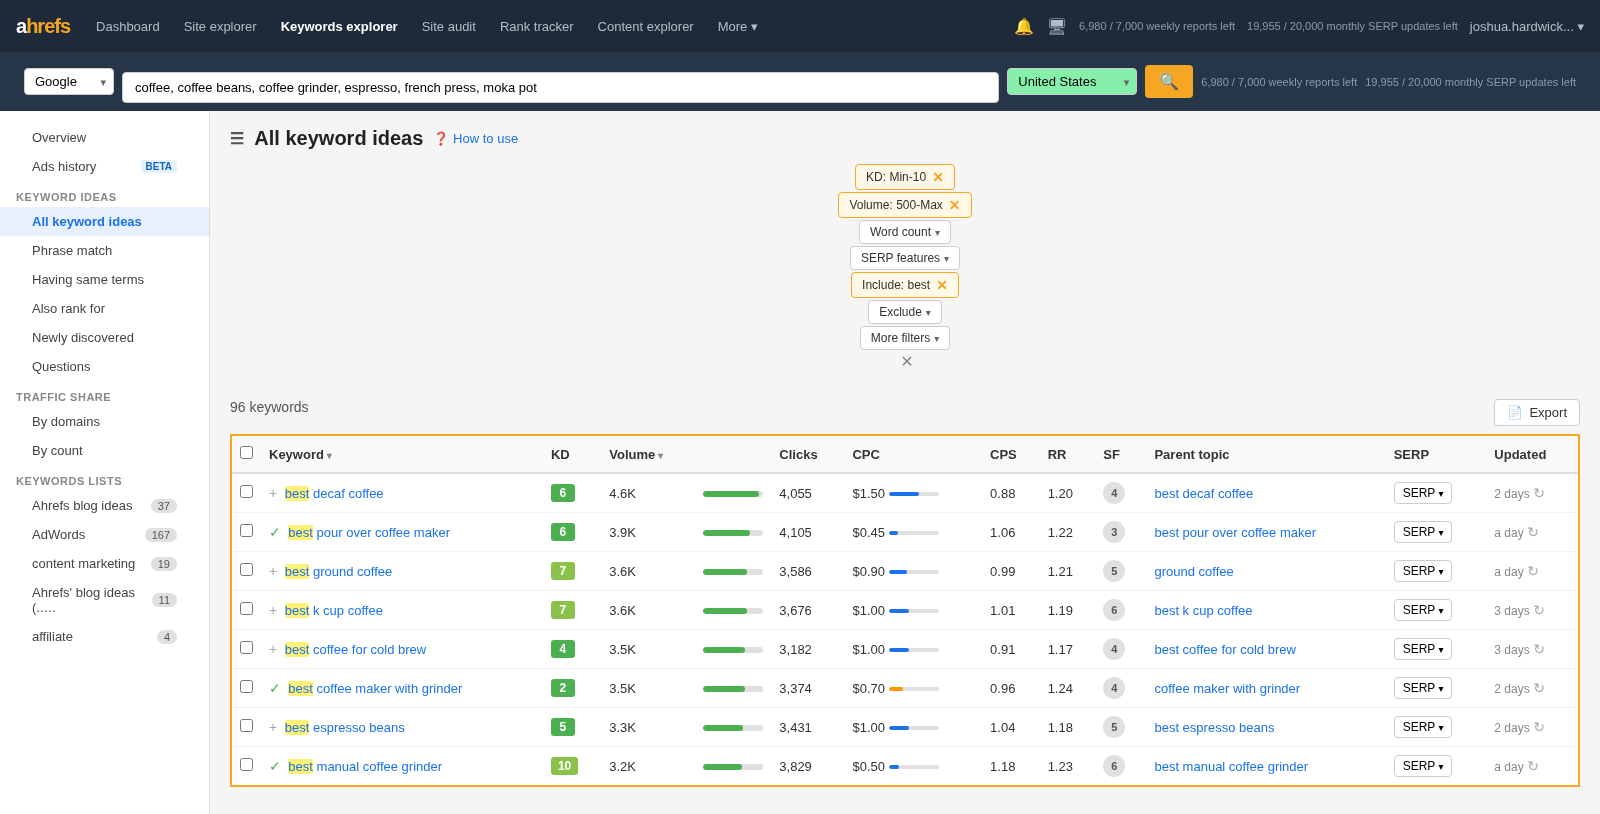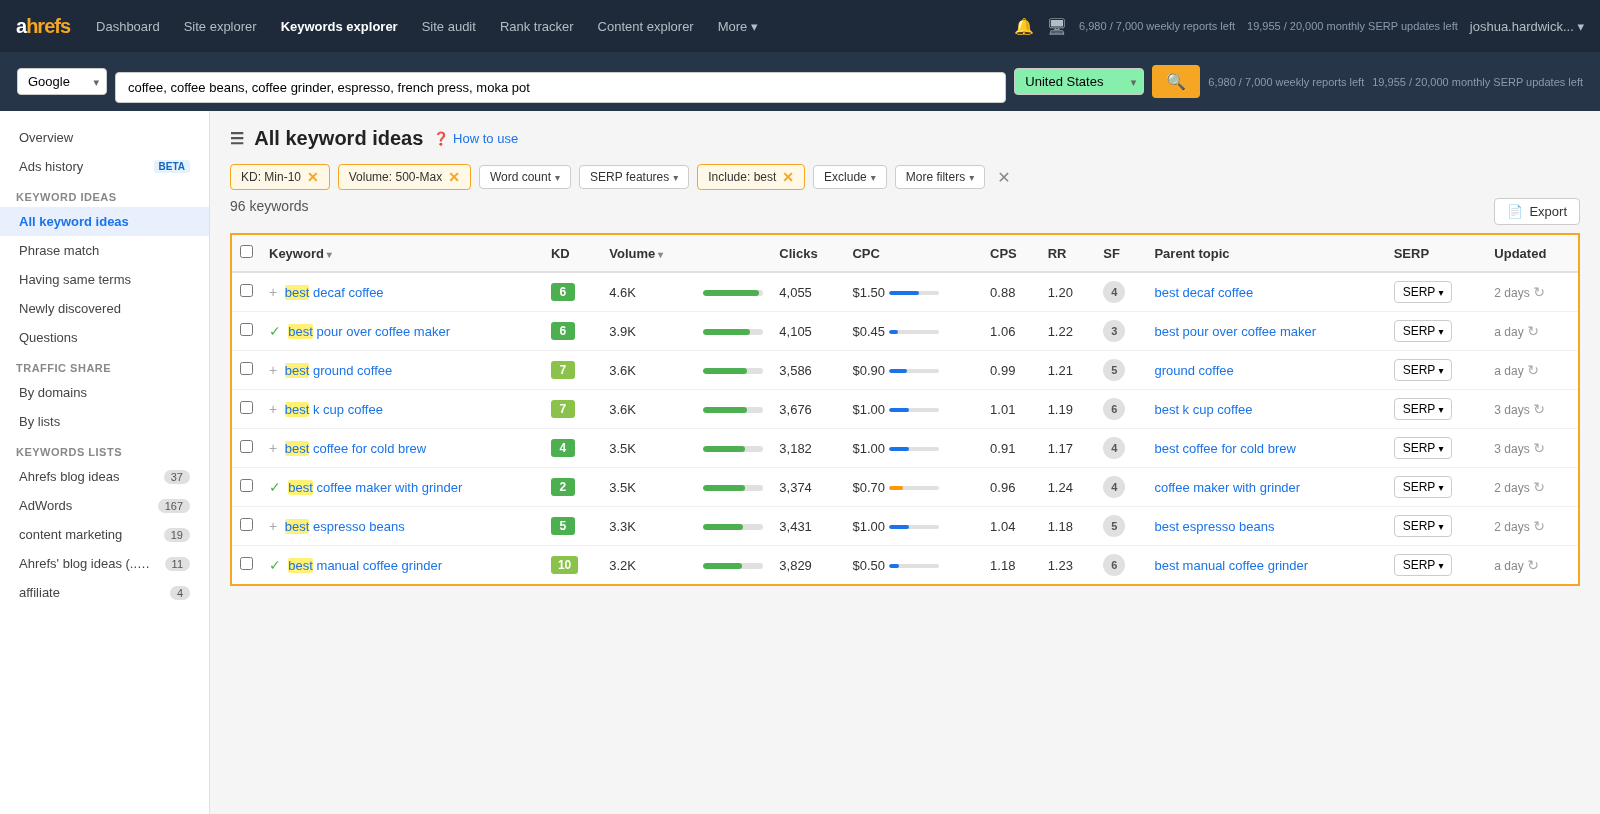--- a/index.html
+++ b/index.html
@@ -38,21 +38,21 @@
       gap: 12px;
       color: #b0bec5;
       font-size: 12px;
     }
     .topnav-icon { font-size: 16px; cursor: pointer; color: #b0bec5; }
     .topnav-user { color: #b0bec5; font-size: 13px; cursor: pointer; }
 
     
     .searchbar {
       background: #263547;
-      padding: 8px 17px;
+      padding: 8px 24px;
       display: flex;
       align-items: center;
       gap: 8px;
     }
     .search-engine-select {
       background: #fff;
       border: 1px solid #ccc;
       border-radius: 4px;
       padding: 5px 28px 5px 10px;
       font-size: 13px;
@@ -135,21 +135,21 @@
 
     
     .sidebar {
       width: 210px;
       background: #fff;
       border-right: 1px solid #e0e0e0;
       padding: 12px 0;
       flex-shrink: 0;
     }
     .sidebar-item {
-      padding: 7px 19px;
+      padding: 7px 32px;
       cursor: pointer;
       color: #444;
       font-size: 13px;
       display: flex;
       align-items: center;
       justify-content: space-between;
     }
     .sidebar-item.active { background: #e8f0fe; color: #1a73e8; font-weight: 600; }
     .sidebar-section-title {
       padding: 10px 16px 4px;
@@ -202,23 +202,24 @@
     .hamburger-icon {
       font-size: 16px;
       cursor: pointer;
       color: #555;
     }
 
     
     .filters {
       display: flex;
       align-items: center;
-      gap: 8px;
+      gap: 2px;
       flex-wrap: wrap;
-      margin-bottom: 8px;
+      margin-bottom: 28px;
+      flex-direction: column;
     }
     .filter-chip {
       display: flex;
       align-items: center;
       gap: 4px;
       background: #fff8e6;
       border: 1px solid #f5a623;
       border-radius: 4px;
       padding: 4px 10px;
       font-size: 12px;
@@ -443,32 +444,35 @@
     <div class="sidebar-item active">
       <span>All keyword ideas</span>
     </div>
     <div class="sidebar-item">
       <span>Phrase match</span>
     </div>
     <div class="sidebar-item">
       <span>Having same terms</span>
     </div>
     <div class="sidebar-item">
+      <span>Also rank for</span>
+    </div>
+    <div class="sidebar-item">
       <span>Newly discovered</span>
     </div>
     <div class="sidebar-item">
       <span>Questions</span>
     </div>
 
     <div class="sidebar-section-title">Traffic share</div>
     <div class="sidebar-item">
       <span>By domains</span>
     </div>
     <div class="sidebar-item">
-      <span>By lists</span>
+      <span>By count</span>
     </div>
 
     <div class="sidebar-section-title">Keywords lists</div>
     <div class="sidebar-item">
       <span>Ahrefs blog ideas</span>
       <span class="sidebar-badge">37</span>
     </div>
     <div class="sidebar-item">
       <span>AdWords</span>
       <span class="sidebar-badge">167</span>

